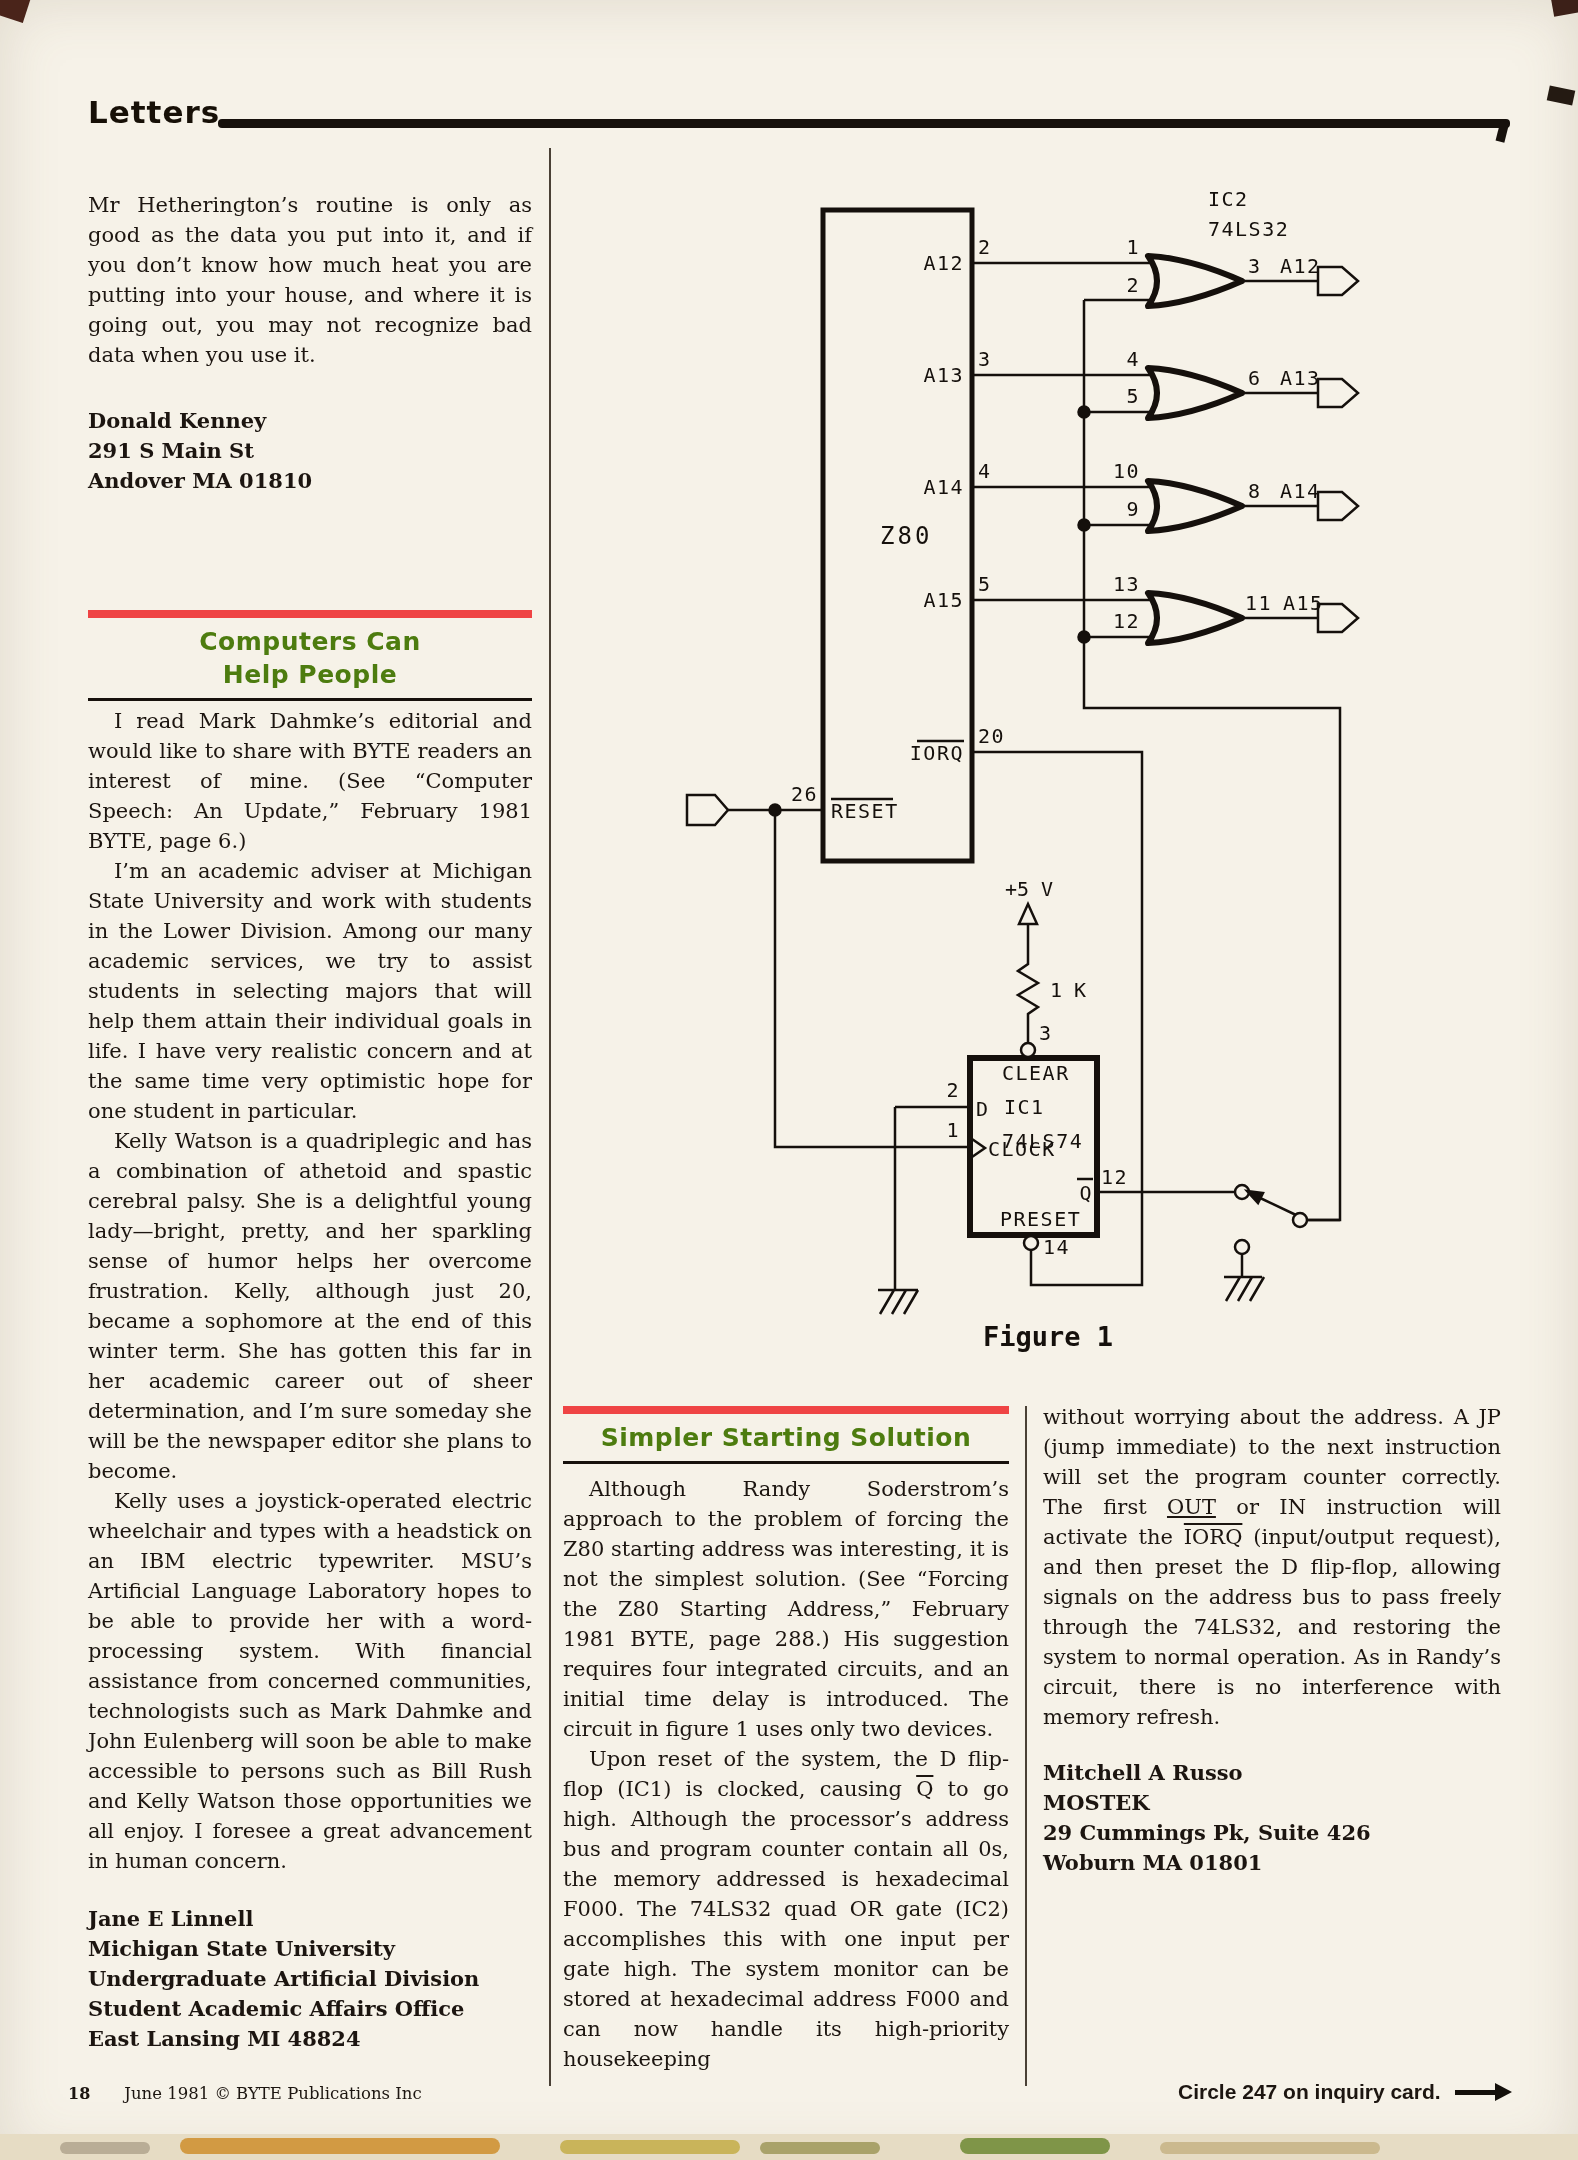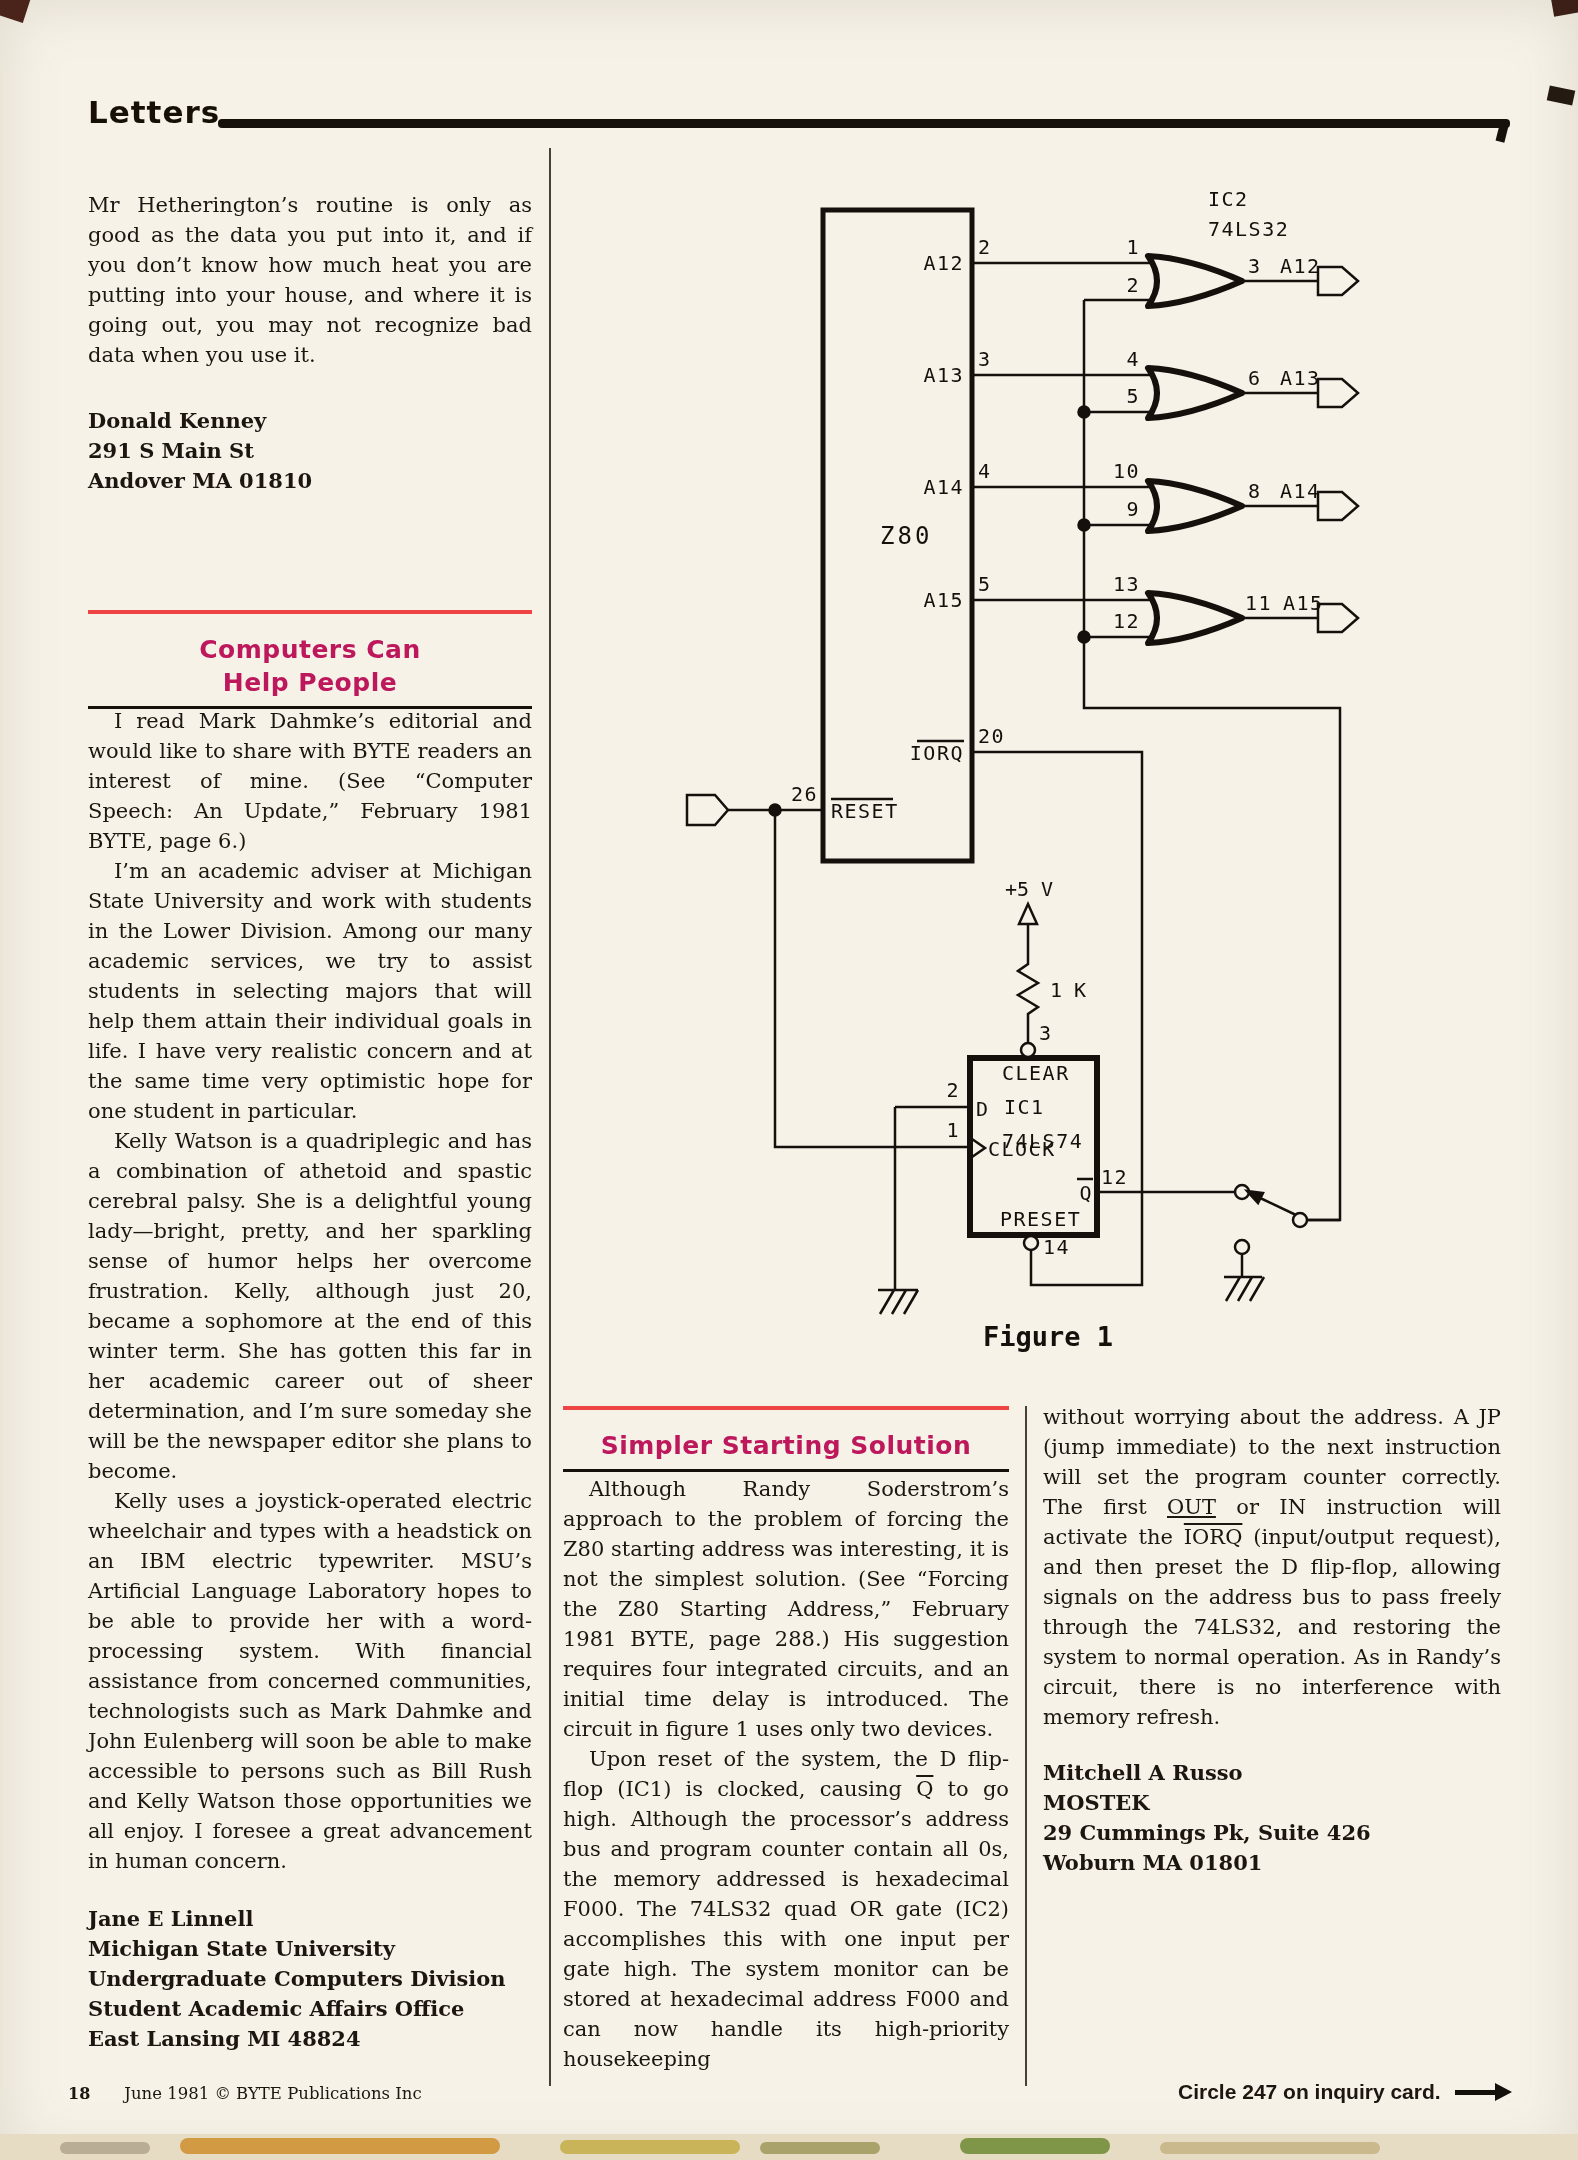--- a/index.html
+++ b/index.html
@@ -9,23 +9,23 @@
   .abs{position:absolute;}
   .para{font-size:21px;line-height:30px;text-align:justify;}
   .para p{margin:0;}
   .para p.ind{text-indent:26px;}
   .sig{font-weight:bold;font-size:21px;line-height:30px;}
   .sig div{white-space:nowrap;}
   .pagetitle{font-family:"DejaVu Sans",sans-serif;font-weight:bold;font-size:31px;
              letter-spacing:1px;color:#171007;}
   .hrule{background:#17110c;}
   .vrule{position:absolute;width:2px;background:#4a4136;}
-  .headbox{text-align:center;border-top:4px solid #ef4444;border-bottom:3px solid #17110c;
-           font-family:"DejaVu Sans",sans-serif;font-weight:bold;color:#be185d;
-           padding:19px 0 7px 0;}
+  .headbox{text-align:center;border-top:8px solid #ef4444;border-bottom:3px solid #17110c;
+           font-family:"DejaVu Sans",sans-serif;font-weight:bold;color:#4d7c0f;
+           padding:7px 0 7px 0;}
   .headbox .hline{font-size:25px;line-height:33px;letter-spacing:.5px;}
   .ovl{text-decoration:overline;}
   .unl{text-decoration:underline;}
   .footleft{font-size:16.5px;}
   .footleft .pnum{font-weight:bold;font-size:16px;margin-right:34px;}
   .footright{font-family:"Liberation Sans",sans-serif;font-weight:bold;font-size:21px;
              display:flex;align-items:center;gap:14px;}
   .arrowline{position:relative;width:42px;height:5px;background:#14100b;margin-right:16px;}
   .arrowline::after{content:'';position:absolute;right:-15px;top:-6.5px;
              border-left:17px solid #14100b;border-top:9px solid transparent;
@@ -63,21 +63,21 @@
     <div class="hline">Help People</div>
   </div>
   <article class="abs para" style="left:88px;top:706px;width:444px;">
     <p class="ind">I read Mark Dahmke’s editorial and would like to share with BYTE readers an interest of mine. (See “Computer Speech: An Update,” February 1981 BYTE, page 6.)</p>
     <p class="ind">I’m an academic adviser at Michigan State University and work with students in the Lower Division. Among our many academic services, we try to assist students in selecting majors that will help them attain their individual goals in life. I have very realistic concern and at the same time very optimistic hope for one student in particular.</p>
     <p class="ind">Kelly Watson is a quadriplegic and has a combination of athetoid and spastic cerebral palsy. She is a delightful young lady—bright, pretty, and her sparkling sense of humor helps her overcome frustration. Kelly, although just 20, became a sophomore at the end of this winter term. She has gotten this far in her academic career out of sheer determination, and I’m sure someday she will be the newspaper editor she plans to become.</p>
     <p class="ind">Kelly uses a joystick-operated electric wheelchair and types with a headstick on an IBM electric typewriter. MSU’s Artificial Language Laboratory hopes to be able to provide her with a word-processing system. With financial assistance from concerned communities, technologists such as Mark Dahmke and John Eulenberg will soon be able to make accessible to persons such as Bill Rush and Kelly Watson those opportunities we all enjoy. I foresee a great advancement in human concern.</p>
     <div class="sig" style="margin-top:28px;">
       <div>Jane E Linnell</div>
       <div>Michigan State University</div>
-      <div>Undergraduate Computers Division</div>
+      <div>Undergraduate Artificial Division</div>
       <div>Student Academic Affairs Office</div>
       <div>East Lansing MI 48824</div>
     </div>
   </article>
 
   <svg class="abs" style="left:490px;top:140px;" width="1010" height="1240" viewBox="0 0 1010 1240" fill="none" stroke="none">
     <g stroke="#15100c" stroke-width="2.5" fill="none">
 
       <rect x="333" y="70" width="149" height="651" stroke-width="5"></rect>
 

